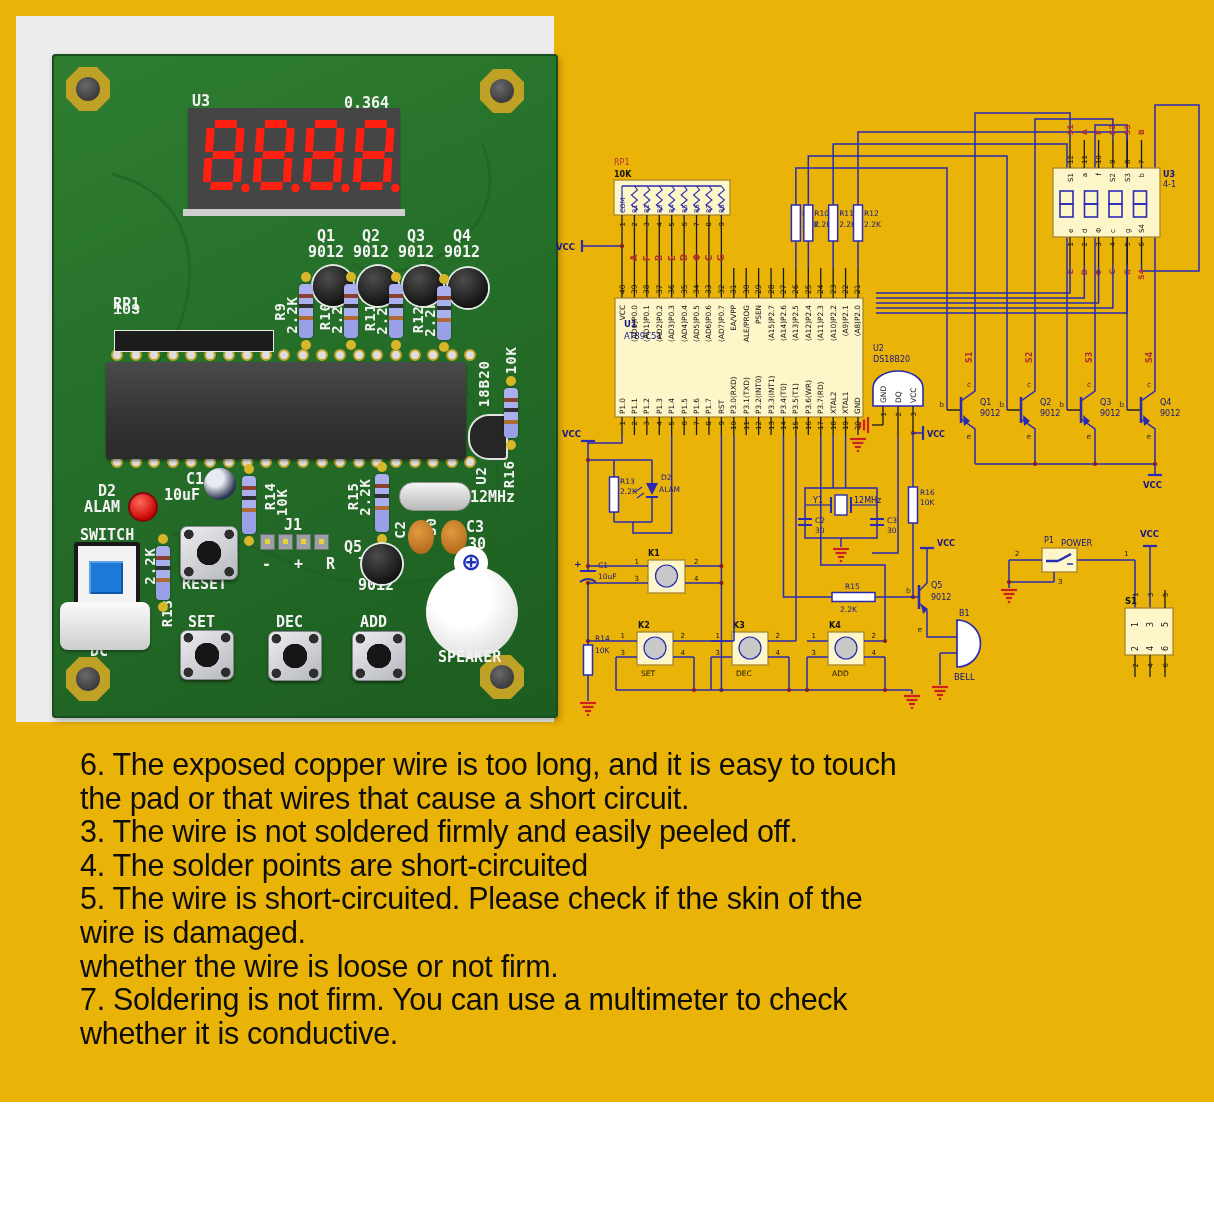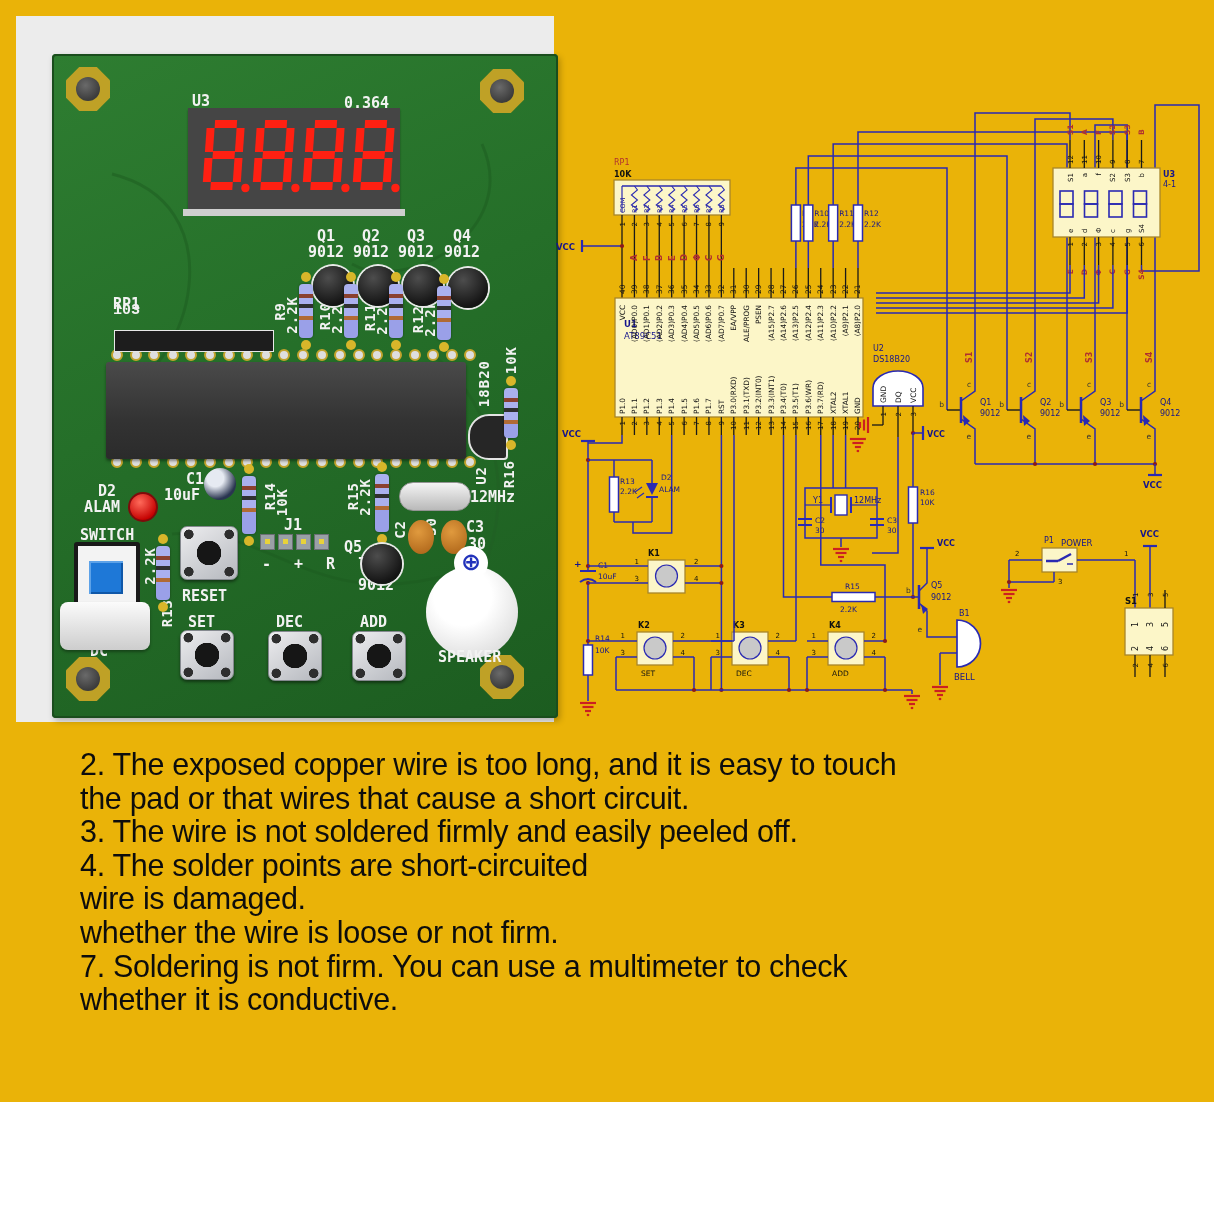--- a/index.html
+++ b/index.html
@@ -207,21 +207,21 @@
 
     <div class="sk" style="left:64px;top:510px;">SWITCH</div>
     <div id="switch">
         <div class="inner"></div>
         <div class="capb"></div>
       </div>
     <div class="vt" style="left:126px;top:531px;">2.2K</div>
     <div class="rbody" style="left:140px;top:530px;"></div>
     <div class="vt" style="left:143px;top:583px;">R13</div>
     <div class="pushbtn" style="left:164px;top:510px;width:56px;height:52px;"></div>
-    <div class="sk" style="left:166px;top:559px;margin-top:12px;">RESET</div>
+    <div class="sk" style="left:166px;top:559px;">RESET</div>
     <div id="dcjack"></div>
     <div class="sk" style="left:74px;top:626px;">DC</div>
     <div class="sk" style="left:172px;top:597px;">SET</div>
     <div class="pushbtn" style="left:164px;top:614px;width:52px;height:48px;"></div>
     <div class="sk" style="left:260px;top:597px;">DEC</div>
     <div class="pushbtn" style="left:252px;top:615px;width:52px;height:48px;"></div>
     <div class="sk" style="left:344px;top:597px;">ADD</div>
     <div class="pushbtn" style="left:336px;top:615px;width:52px;height:48px;"></div>
     <div id="speaker"></div>
     <div id="spkplus">⊕</div>
@@ -808,22 +808,23 @@
       <text x="598.5" y="578" fill="#111" font-size="7" font-family="DejaVu Sans, sans-serif" text-anchor="end" font-weight="normal" transform="rotate(-90 598.5 578)">4</text>
       <line x1="611" y1="505" x2="611" y2="523" stroke="#1a1a1a" stroke-width="1.3"></line>
       <text x="613.5" y="512" fill="#111" font-size="7" font-family="DejaVu Sans, sans-serif" text-anchor="start" font-weight="normal" transform="rotate(-90 613.5 512)">5</text>
       <text x="613.5" y="542" fill="#111" font-size="8" font-family="DejaVu Sans, sans-serif" text-anchor="start" font-weight="normal" transform="rotate(-90 613.5 542)">5</text>
       <text x="613.5" y="566" fill="#111" font-size="8" font-family="DejaVu Sans, sans-serif" text-anchor="start" font-weight="normal" transform="rotate(-90 613.5 566)">6</text>
       <line x1="611" y1="570" x2="611" y2="592" stroke="#1a1a1a" stroke-width="1.3"></line>
       <text x="613.5" y="578" fill="#111" font-size="7" font-family="DejaVu Sans, sans-serif" text-anchor="end" font-weight="normal" transform="rotate(-90 613.5 578)">6</text>
     </svg>
 
   <div id="textblock">
-      <div>2. The exposed copper wire is too long, and it is easy to touch</div>
+      <div>6. The exposed copper wire is too long, and it is easy to touch</div>
       <div>the pad or that wires that cause a short circuit.</div>
       <div>3. The wire is not soldered firmly and easily peeled off.</div>
       <div>4. The solder points are short-circuited</div>
+      <div>5. The wire is short-circuited. Please check if the skin of the</div>
       <div>wire is damaged.</div>
       <div>whether the wire is loose or not firm.</div>
       <div>7. Soldering is not firm. You can use a multimeter to check</div>
       <div>whether it is conductive.</div>
     </div>
 </div>
 
 </body></html>

